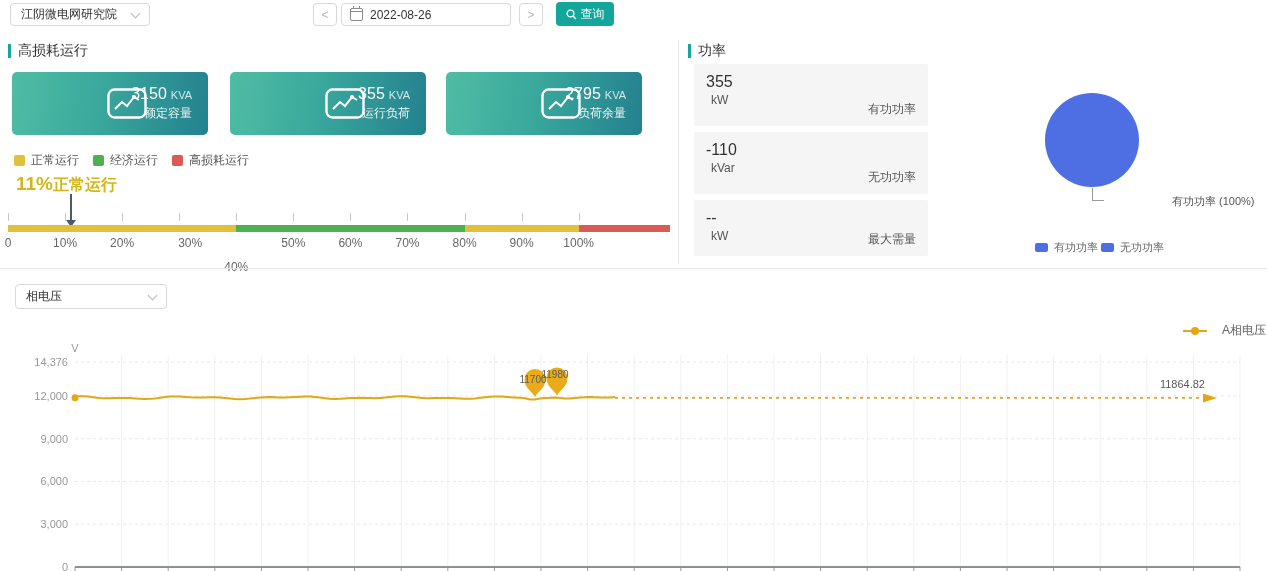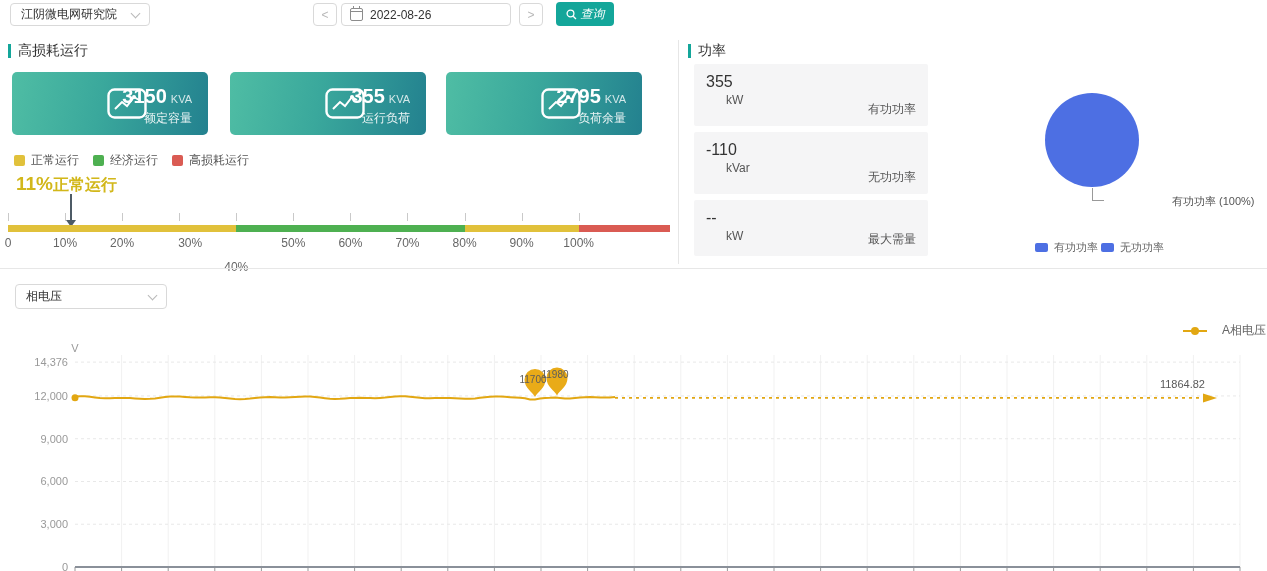--- a/index.html
+++ b/index.html
@@ -13,32 +13,32 @@
   .chev { width:7px; height:7px; border-right:1px solid #b8b8b8; border-bottom:1px solid #b8b8b8;
           transform:rotate(45deg); margin-top:-3px; }
   .navbtn { width:24px; justify-content:center; color:#b8b8b8; font-size:12px; }
   .datebox { padding:0 8px; gap:7px; }
   .cal-icon { width:13px; height:13px; border:1px solid #8c8c8c; border-radius:2px; position:relative; }
   .cal-icon:before { content:""; position:absolute; top:2px; left:0; right:0; height:1px; background:#8c8c8c; }
   .cal-icon:after { content:""; position:absolute; top:-3px; left:2px; width:1px; height:3px; background:#8c8c8c;
                     box-shadow:6px 0 0 #8c8c8c; }
   .querybtn { position:absolute; top:2px; left:556px; width:58px; height:24px; background:#14a69a; color:#fff;
               border:none; border-radius:4px; font-size:12px; display:flex; align-items:center; justify-content:center;
-              gap:4px; cursor:pointer;font-style:italic; }
+              gap:4px; cursor:pointer; }
 
   
   .sec-title { position:absolute; display:flex; align-items:center; gap:7px; font-size:14px; color:#333; }
   .sec-bar { width:3px; height:14px; background:#14a69a; }
 
   
   .kpi { position:absolute; top:72px; width:196px; height:63px; border-radius:5px;
          background:linear-gradient(100deg,#4fbda4 0%,#3aa89c 45%,#23818f 100%); color:#fff; }
   .kpi-icon { position:absolute; left:95px; top:16px; }
   .kpi-text { position:absolute; right:16px; top:13px; text-align:right; }
-  .kpi-val { font-size:20px; font-weight:700; }
+  .kpi-val { font-size:16px; font-weight:400; }
   .kpi-unit { font-size:11px; color:rgba(255,255,255,.8); margin-left:4px; }
   .kpi-label { font-size:12px; color:rgba(255,255,255,.9); margin-top:2px; }
 
   
   .lg-row { position:absolute; left:14px; top:152px; display:flex; gap:14px; }
   .lg-item { display:flex; align-items:center; gap:6px; font-size:12px; color:#555; cursor:pointer; }
   .lg-sq { width:11px; height:11px; border-radius:2px; }
 
   
   .pct-label { position:absolute; left:16px; top:173px; color:#d2b71a; white-space:nowrap; }
@@ -50,21 +50,21 @@
                 border-top:7px solid #4d5b66; }
   #gauge { position:absolute; left:8px; top:213px; width:662px; height:38px; }
   .g-tick { position:absolute; top:0; width:1px; height:8px; background:#c9c9c9; }
   .g-seg { position:absolute; top:12px; height:7px; }
   .g-lab { position:absolute; top:23px; font-size:12px; color:#666; transform:translateX(-50%); }
 
   
   .vdiv { position:absolute; left:678px; top:40px; width:1px; height:224px; background:#e6e6e6; }
   .pw-card { position:absolute; left:694px; width:234px; background:#f5f5f6; border-radius:2px; padding:9px 12px; }
   .pw-val { font-size:16px; color:#333; }
-  .pw-unit { font-size:12px; color:#555; margin:2px 0 0 20px; }
+  .pw-unit { font-size:12px; color:#555; margin:2px 0 0 5px; }
   .pw-label { position:absolute; right:12px; bottom:8px; font-size:12px; color:#555; }
 
   
   .pie-circle { position:absolute; left:1045px; top:93px; width:94px; height:94px; border-radius:50%; }
   .pie-callout { position:absolute; left:1092px; top:188px; width:12px; height:13px;
                  border-left:1px solid #999; border-bottom:1px solid #999; }
   .pie-callout-label { position:absolute; left:1172px; top:194px; font-size:11px; color:#555; }
   .pie-legend { position:absolute; top:240px; display:flex; align-items:center; gap:6px;
                 font-size:11px; color:#666; cursor:pointer; }
   .pie-sq { width:13px; height:9px; border-radius:2px; }

